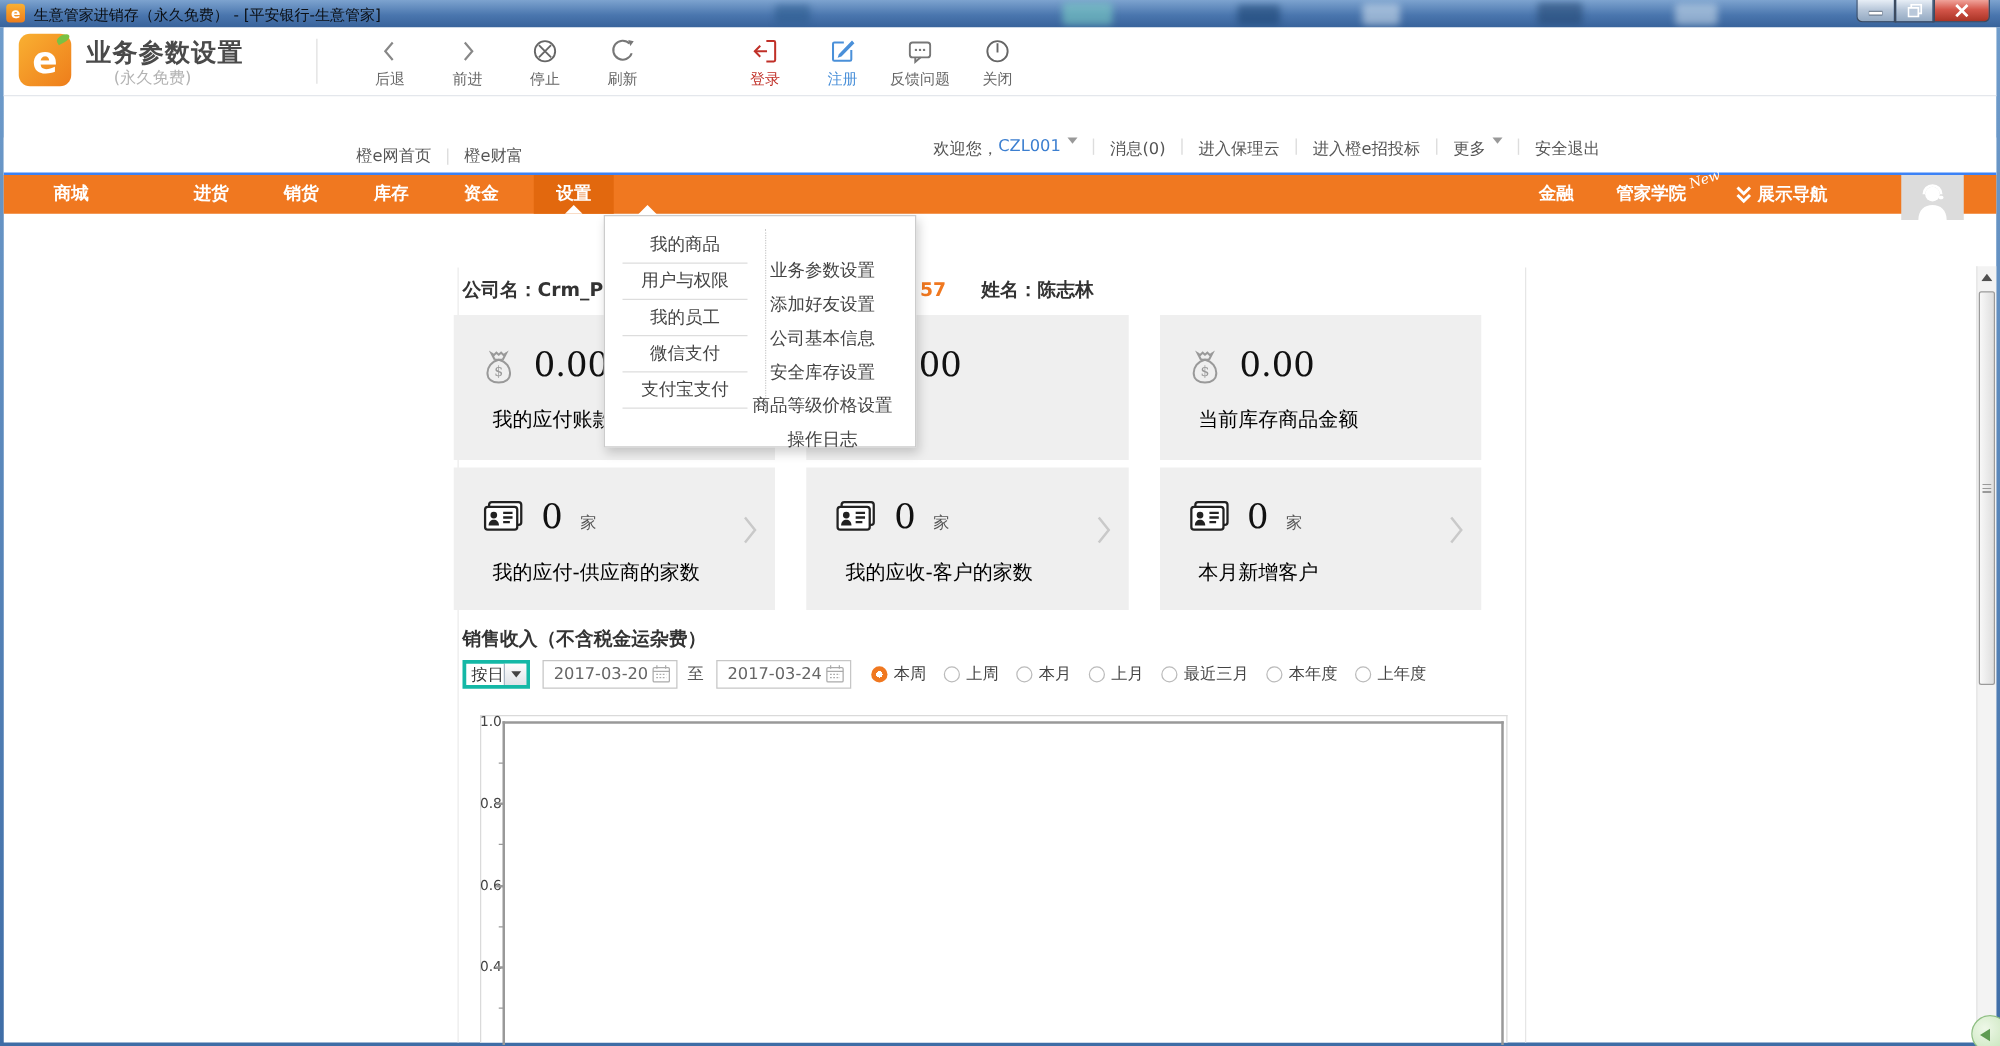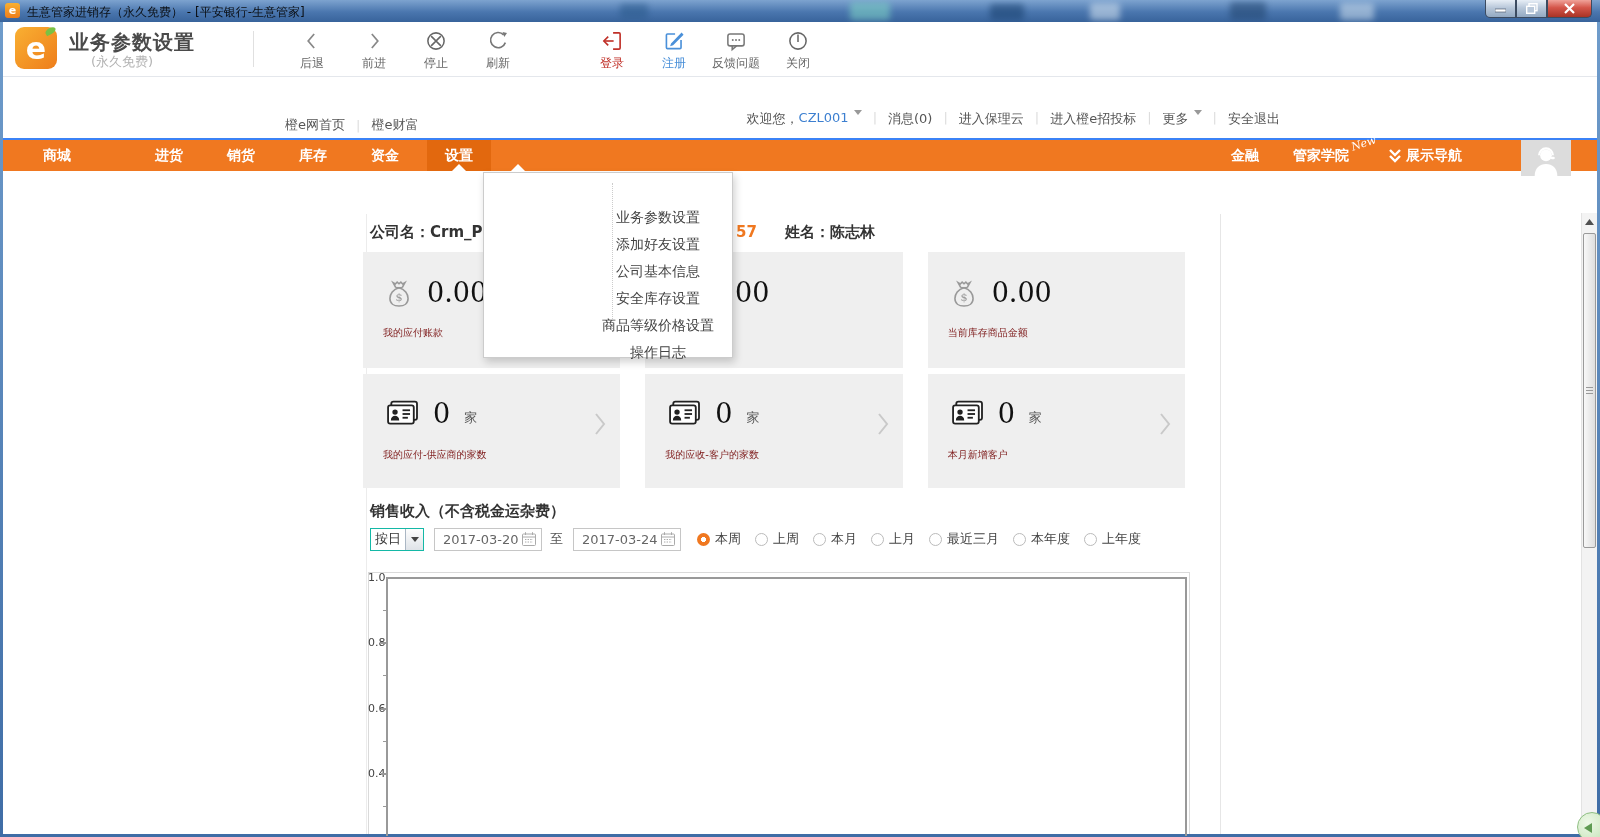--- a/index.html
+++ b/index.html
@@ -85,39 +85,39 @@
   .companybar{position:absolute;left:0;top:221px;width:1600px;height:26px;font-size:15px;font-weight:bold;color:#333;}
   .cb-company{position:absolute;left:370px;top:2px;white-space:nowrap;}
   .cb-num{position:absolute;left:736px;top:2px;color:#f07820;}
   .cb-name{position:absolute;left:785px;top:2px;}
   .cardrow{position:absolute;left:363px;width:822px;display:flex;gap:25px;}
   .row1{top:252px;height:116px;} .row2{top:374px;height:114px;}
   .card{flex:1;background:#efefef;position:relative;}
   .card .toprow{position:absolute;left:20px;top:24px;display:flex;align-items:center;gap:12px;}
   .card .val{font-family:"DejaVu Serif","Liberation Serif",serif;font-size:27px;color:#111;}
   .card .unit{font-size:13px;color:#555;margin-left:2px;align-self:center;margin-top:8px;}
-  .card .lbl{position:absolute;left:20px;top:74px;font-size:10px;color:#7f1d1d;white-space:nowrap;}
+  .card .lbl{position:absolute;left:31px;top:74px;font-size:16px;color:#000000;white-space:nowrap;}
   .card .chev{position:absolute;right:14px;top:38px;}
   
   .salestitle{position:absolute;left:370px;top:502px;font-size:15px;font-weight:bold;color:#333;}
   .controls{position:absolute;left:370px;top:526px;height:26px;display:flex;align-items:center;}
-  .selbox{width:54px;height:23px;border:1px solid #14b8a6;background:#fff;display:flex;align-items:center;box-sizing:border-box;cursor:pointer;}
+  .selbox{width:54px;height:23px;border:3px solid #14b8a6;background:#fff;display:flex;align-items:flex-start;box-sizing:border-box;cursor:pointer;}
   .selbox .stx{flex:1;font-size:13px;color:#333;padding-left:4px;}
   .selbox .sbtn{width:17px;height:100%;border-left:1px solid #aab6c3;background:linear-gradient(#fdfdfd,#dfe3e8);display:flex;align-items:center;justify-content:center;}
   .dateinput{width:108px;height:23px;border:1px solid #c6c6c6;background:#fff;display:flex;align-items:center;box-sizing:border-box;margin-left:10px;cursor:text;}
   .dateinput .dtx{flex:1;font-size:13px;color:#666;padding-left:8px;}
   .dateinput .cal{margin-right:4px;}
   .zhi{font-size:13px;color:#555;margin-left:8px;}
   .radios{display:flex;align-items:center;margin-left:16px;}
   .radio{display:flex;align-items:center;margin-right:14px;cursor:pointer;}
   .rdot{width:13px;height:13px;border-radius:50%;border:1px solid #bbb;background:#fff;box-sizing:border-box;}
   .radio.sel .rdot{border:none;background:radial-gradient(circle,#fff 0 2.5px,#f07820 2.6px);}
   .radio .rlb{font-size:13px;color:#444;margin-left:5px;}
   
-  .chart{position:absolute;left:368px;top:572px;width:822px;height:262px;border:1px solid #dadada;border-bottom:none;box-sizing:border-box;background:#fff;}
+  .chart{position:absolute;left:384px;top:572px;width:822px;height:262px;border:1px solid #dadada;border-bottom:none;box-sizing:border-box;background:#fff;}
   .plot{position:absolute;left:17px;top:4px;right:2px;bottom:-2px;border-top:2px solid #999;border-left:2px solid #999;border-right:2px solid #999;}
   .ytick-lb{position:absolute;left:-18px;width:16px;text-align:right;font-size:11px;color:#444;}
   .majtick{position:absolute;left:-6px;width:6px;height:2px;background:#999;}
   .mintick{position:absolute;left:-4px;width:4px;height:1px;background:#999;}
   
   .vscroll{position:absolute;left:1581px;top:213px;width:16px;height:621px;background:#f3f3f3;border-left:1px solid #e3e3e3;box-sizing:border-box;}
   .vs-up{position:absolute;left:1px;top:2px;width:13px;height:14px;display:flex;align-items:center;justify-content:center;cursor:pointer;}
   .vs-thumb{position:absolute;left:1px;top:20px;width:13px;height:315px;border:1px solid #9a9a9a;border-radius:2px;
     background:linear-gradient(90deg,#f8f8f8,#dedede);box-sizing:border-box;cursor:pointer;}
   .vs-grip{position:absolute;left:2px;top:50%;margin-top:-4px;width:7px;height:8px;
@@ -496,20 +496,27 @@
       <div class="vs-grip"></div>
     </div>
   </div>
 
   <div class="greenball">
       <span class="ar"></span>
     </div>
 
   <div class="sd-tri"></div>
   <div class="sdrop">
+    <div class="sd-col-l">
+      <div class="sd-item">我的商品</div>
+      <div class="sd-item">用户与权限</div>
+      <div class="sd-item">我的员工</div>
+      <div class="sd-item">微信支付</div>
+      <div class="sd-item">支付宝支付</div>
+    </div>
     <div class="sd-div"></div>
     <div class="sd-col-r">
       <div class="sd-item">业务参数设置</div>
       <div class="sd-item">添加好友设置</div>
       <div class="sd-item">公司基本信息</div>
       <div class="sd-item">安全库存设置</div>
       <div class="sd-item">商品等级价格设置</div>
       <div class="sd-item">操作日志</div>
     </div>
   </div>

